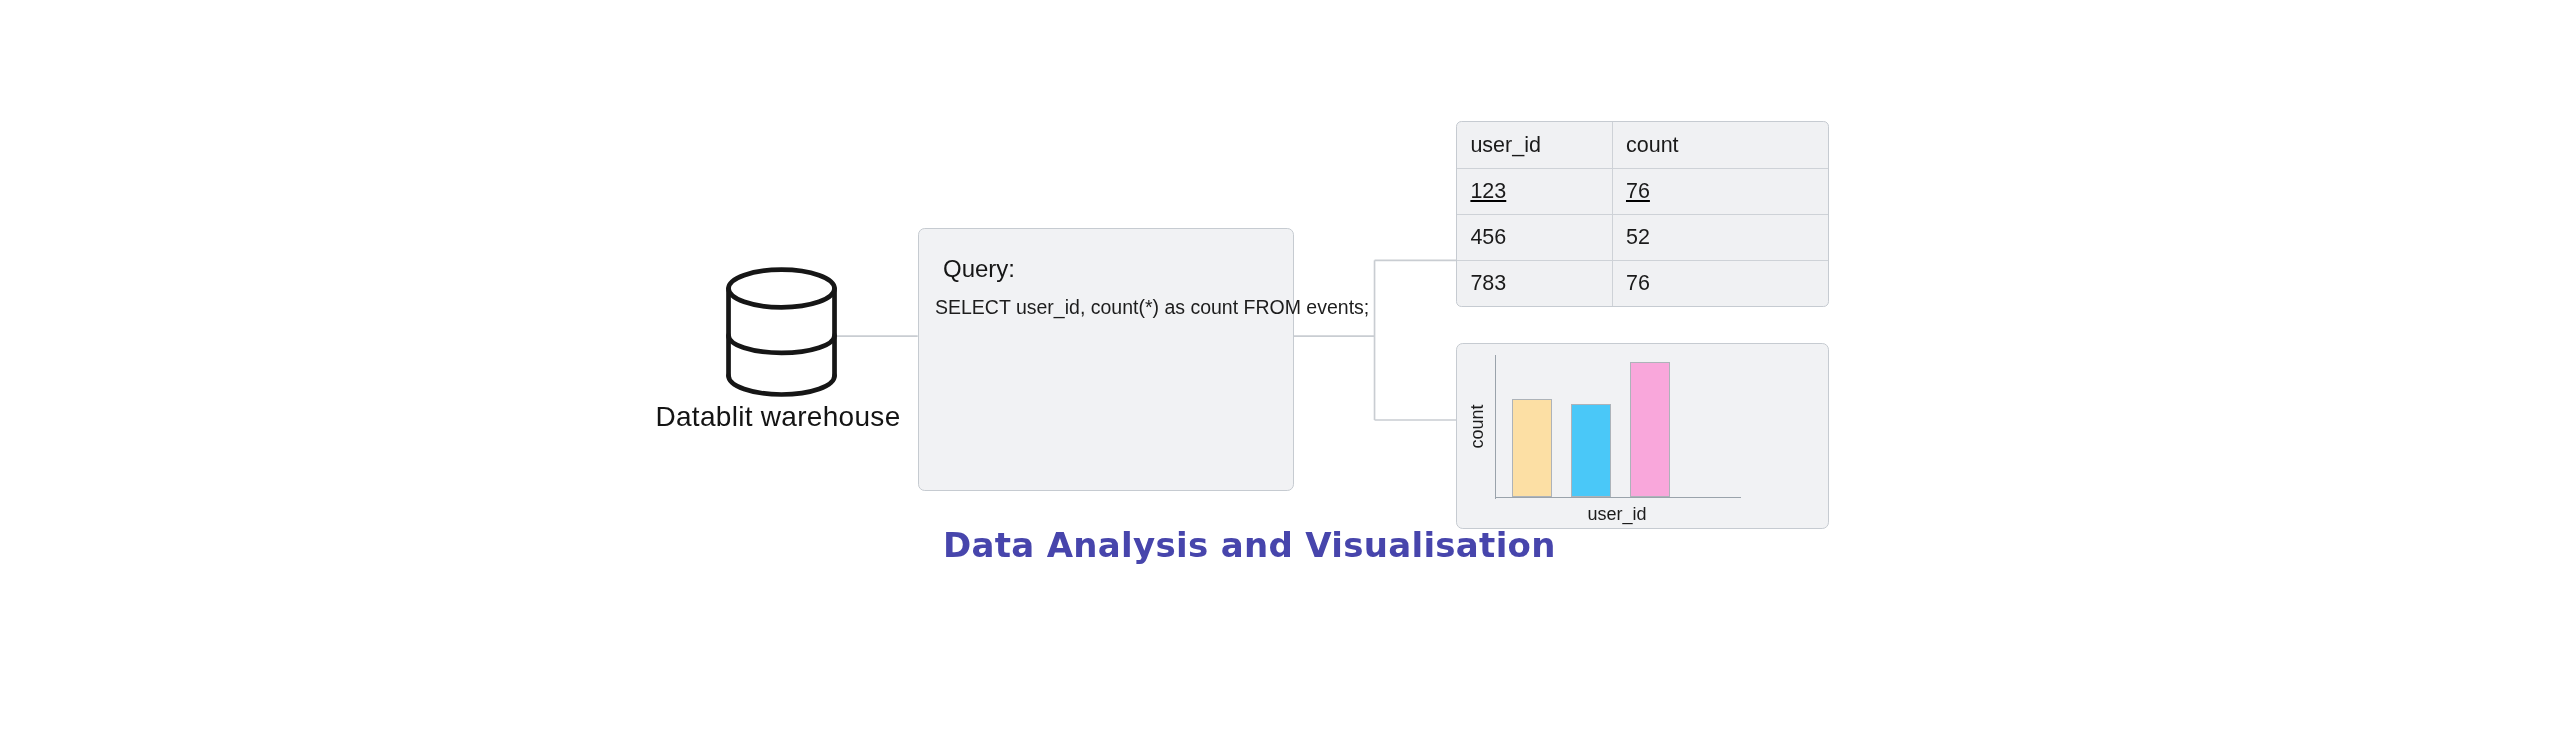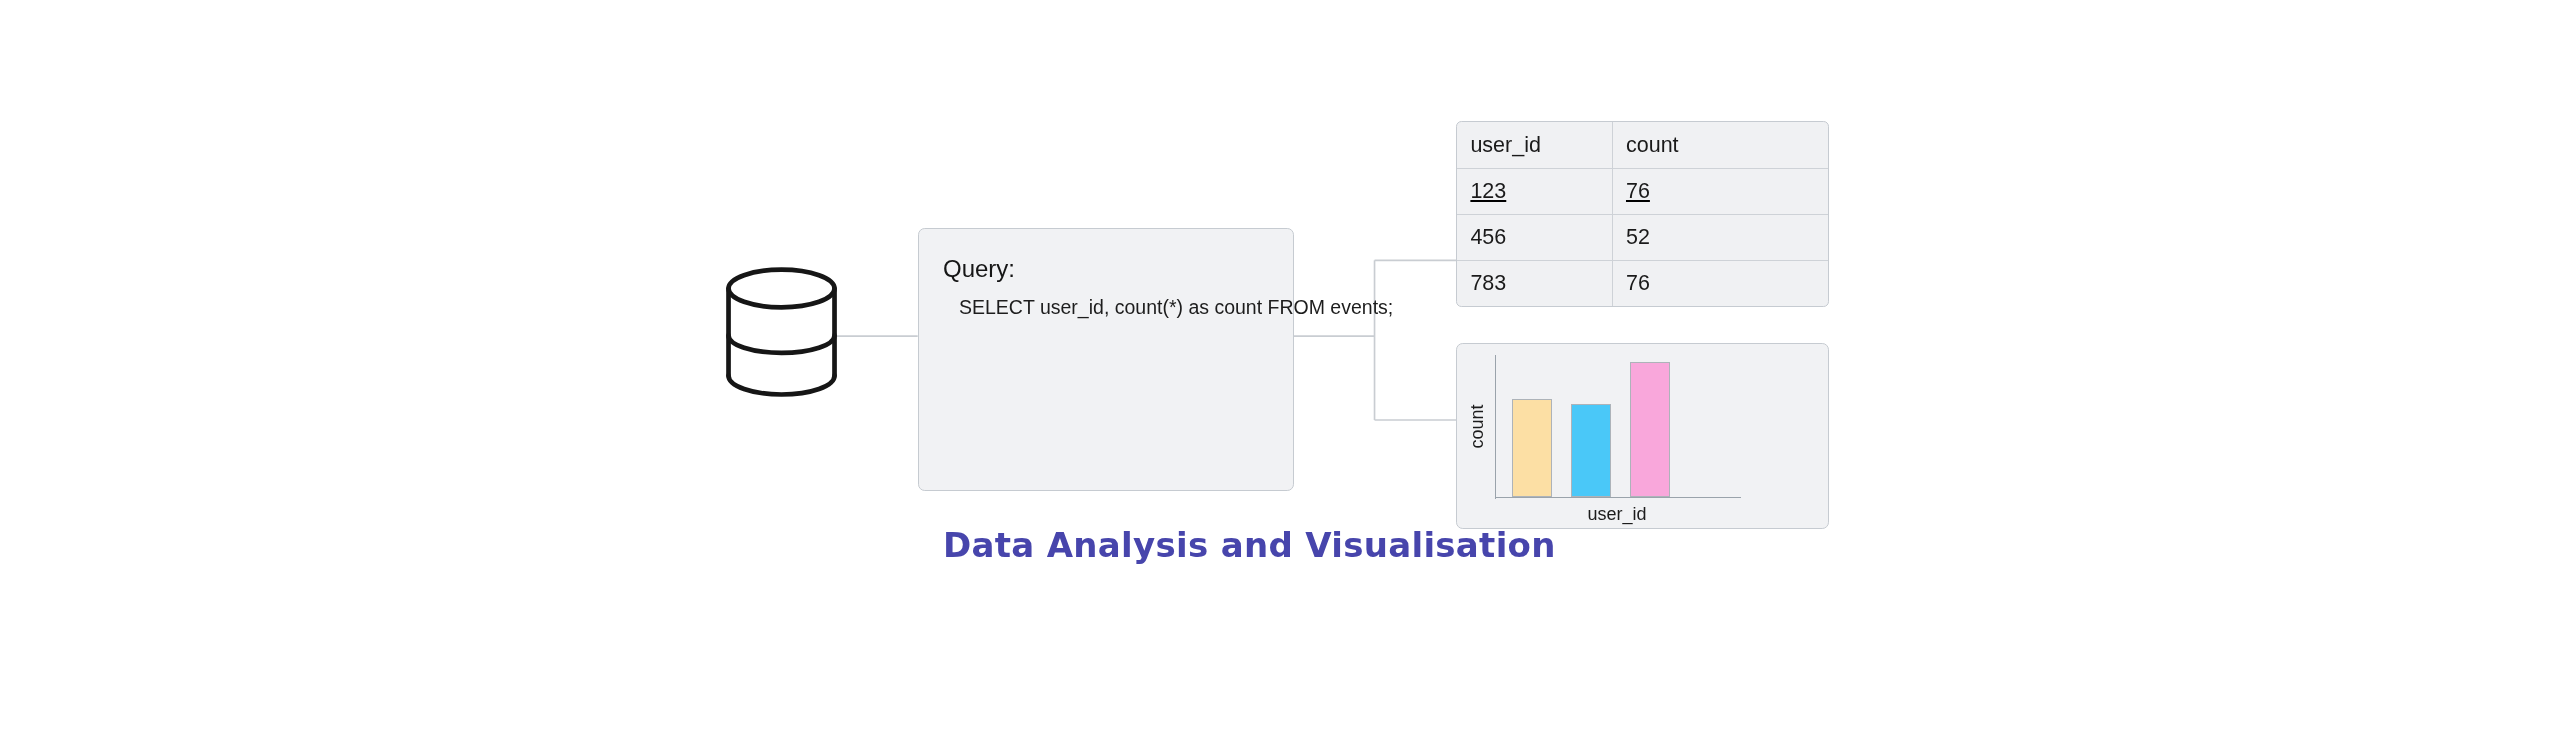--- a/index.html
+++ b/index.html
@@ -42,21 +42,21 @@
   
   .query-box { left: 918px; top: 228px; width: 376px; height: 263px; }
   .query-title {
     position: absolute;
     left: 24px; top: 25.5px;
     font-size: 24px;
     color: #161616;
   }
   .query-sql {
     position: absolute;
-    left: 40px; top: 67px;
+    left: 16px; top: 67px;
     font-size: 19.5px;
     color: #1d1d1d;
     white-space: nowrap;
   }
   
   .result-table {
     position: absolute;
     left: 1456px; top: 121px;
     width: 373px;
     background: #f0f1f3;
@@ -143,20 +143,21 @@
     </g>
     <g stroke="#161616" stroke-width="7" fill="none" stroke-linecap="round">
       <ellipse cx="1165" cy="430" rx="79" ry="28"></ellipse>
       <path d="M1086 430 V560"></path>
       <path d="M1244 430 V560"></path>
       <path d="M1086 500 A79 26 0 0 0 1244 500"></path>
       <path d="M1086 560 A79 28 0 0 0 1244 560"></path>
     </g>
   </svg>
 
+  <div class="warehouse-label">Datablit warehouse</div>
 
   <div class="node-box query-box">
     <div class="query-title">Query:</div>
     <div class="query-sql">SELECT user_id, count(*) as count FROM events;</div>
   </div>
 
   <div class="result-table">
     <div class="t-row">
       <div class="t-cell c0">user_id</div>
       <div class="t-cell c1">count</div>

